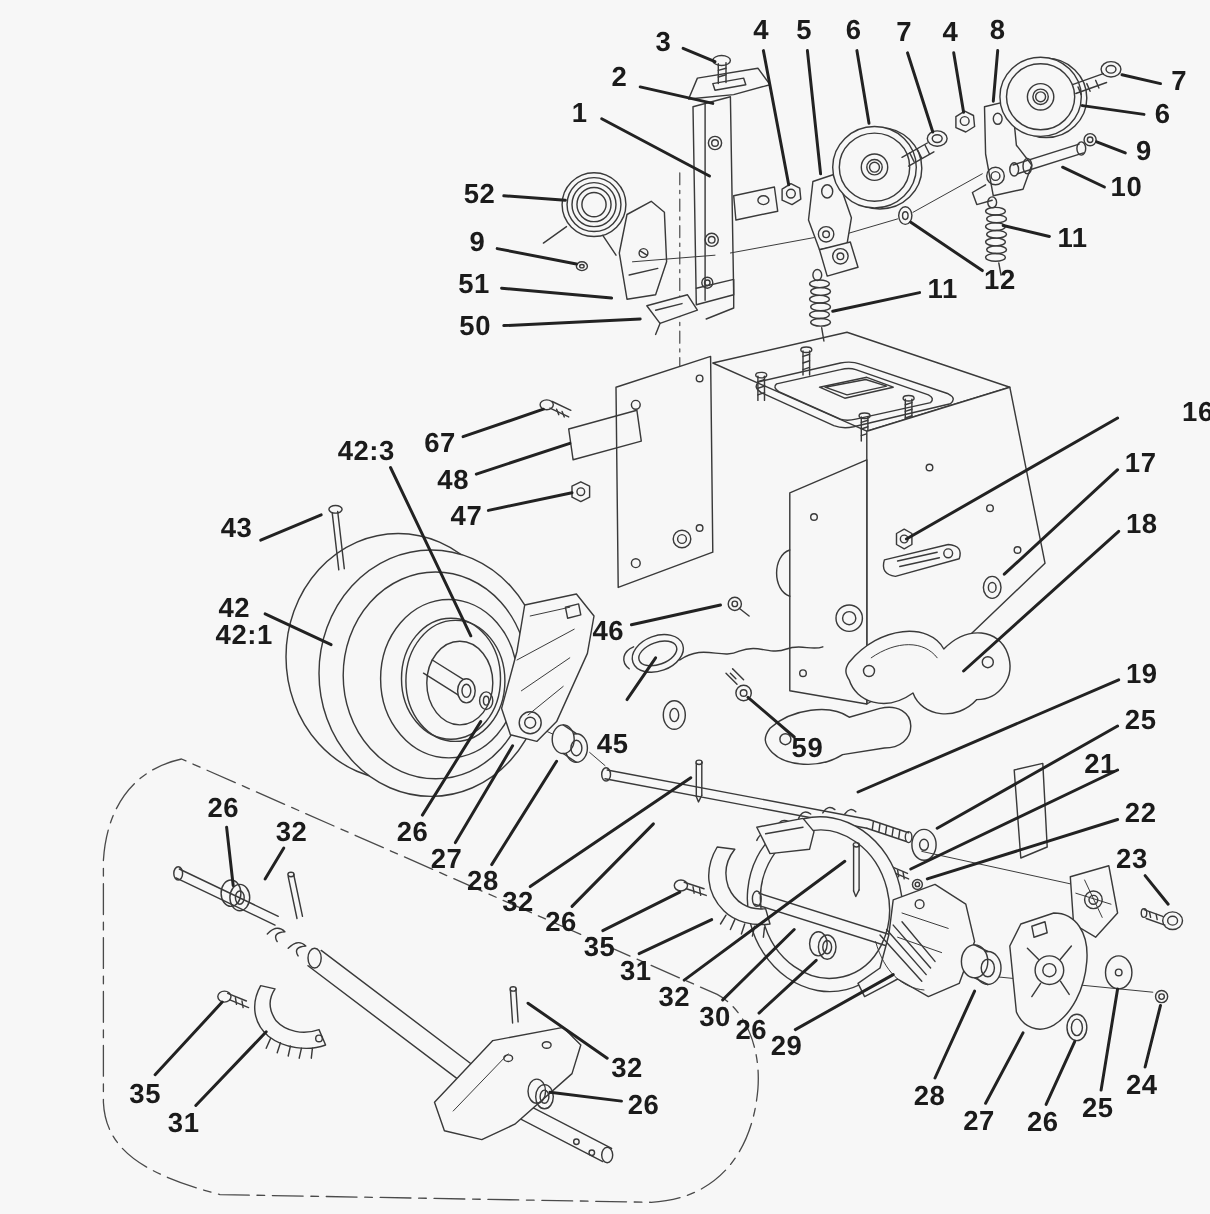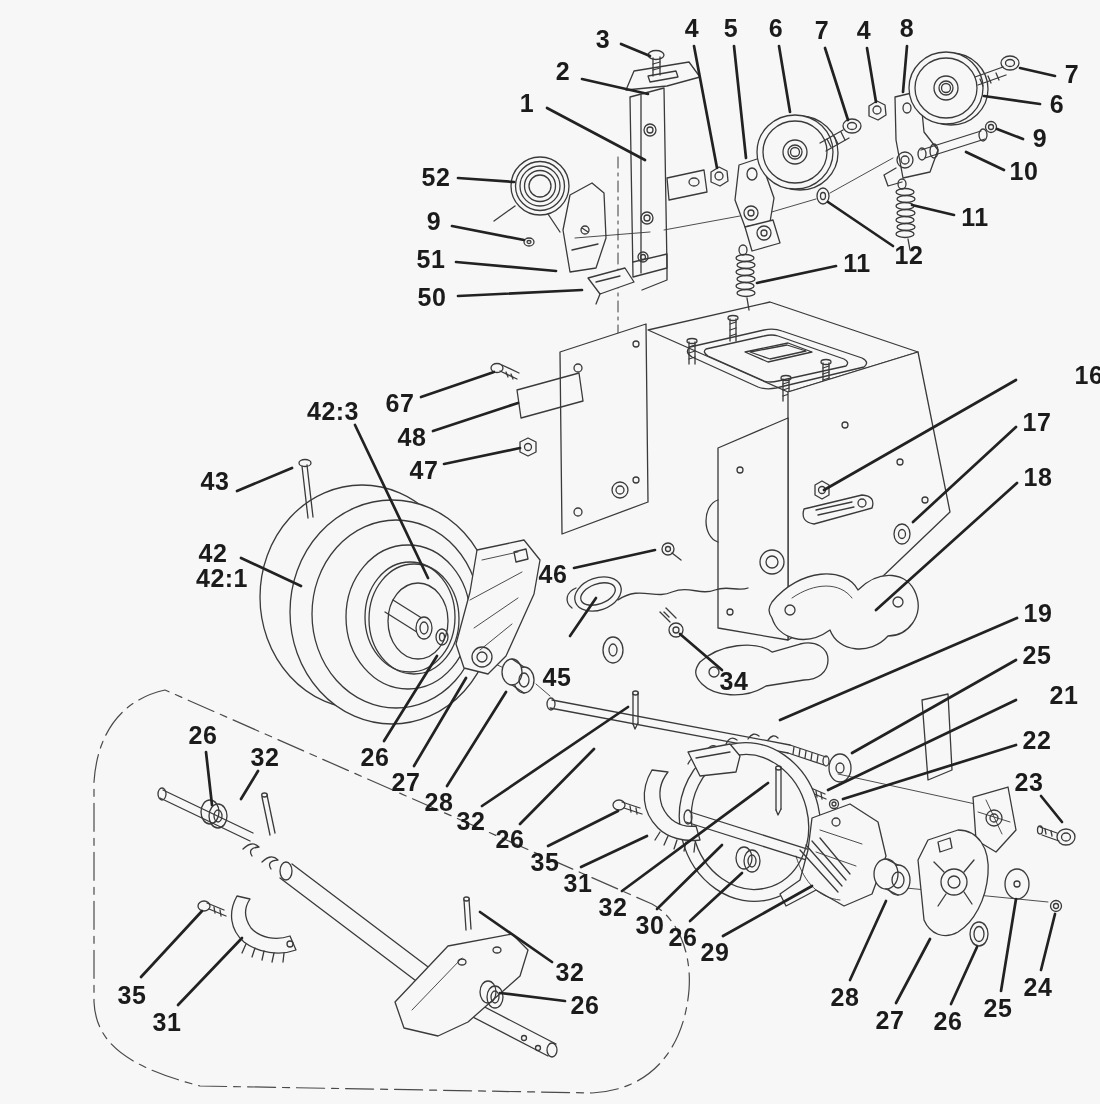--- a/index.html
+++ b/index.html
@@ -623,27 +623,27 @@
       <div class="callout" style="left: 432px; top: 297px;">50</div>
       <div class="callout" style="left: 400px; top: 403px;">67</div>
       <div class="callout" style="left: 412px; top: 437px;">48</div>
       <div class="callout" style="left: 424px; top: 470px;">47</div>
       <div class="callout" style="left: 333px; top: 411px;">42:3</div>
       <div class="callout" style="left: 215px; top: 481px;">43</div>
       <div class="callout" style="left: 213px; top: 553px;">42</div>
       <div class="callout" style="left: 222px; top: 578px;">42:1</div>
       <div class="callout" style="left: 553px; top: 574px;">46</div>
       <div class="callout" style="left: 557px; top: 645px; margin-top: 32px;">45</div>
-      <div class="callout" style="left: 734px; top: 681px;">34</div>
+      <div class="callout" style="left: 734px; top: 681px;">59</div>
       <div class="callout" style="left: 1089px; top: 375px;">16</div>
       <div class="callout" style="left: 1037px; top: 422px;">17</div>
       <div class="callout" style="left: 1038px; top: 477px;">18</div>
       <div class="callout" style="left: 1038px; top: 613px;">19</div>
       <div class="callout" style="left: 1037px; top: 655px;">25</div>
-      <div class="callout" style="left: 1064px; top: 695px;">21</div>
+      <div class="callout" style="left: 1000px; top: 695px;">21</div>
       <div class="callout" style="left: 1037px; top: 740px;">22</div>
       <div class="callout" style="left: 1029px; top: 782px;">23</div>
       <div class="callout" style="left: 203px; top: 735px;">26</div>
       <div class="callout" style="left: 265px; top: 757px;">32</div>
       <div class="callout" style="left: 375px; top: 757px;">26</div>
       <div class="callout" style="left: 406px; top: 782px;">27</div>
       <div class="callout" style="left: 439px; top: 802px;">28</div>
       <div class="callout" style="left: 471px; top: 821px;">32</div>
       <div class="callout" style="left: 510px; top: 839px;">26</div>
       <div class="callout" style="left: 545px; top: 862px;">35</div>

